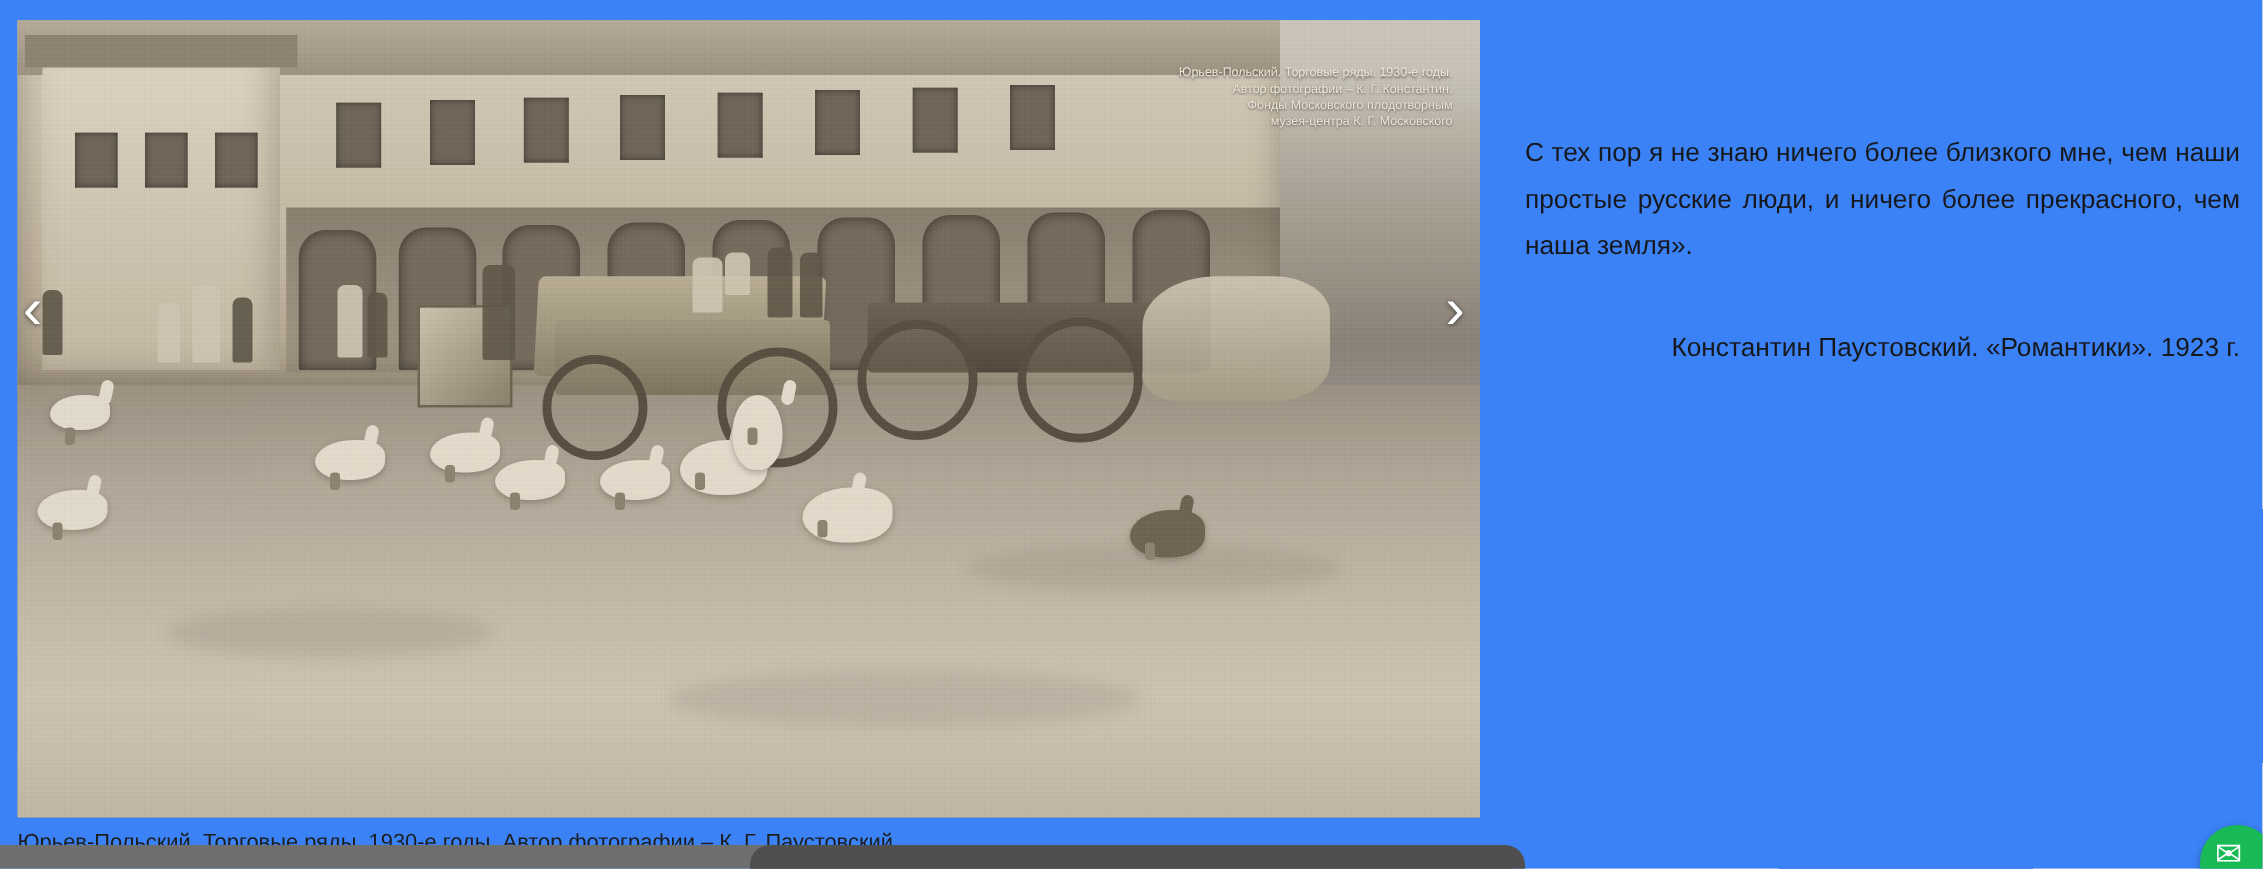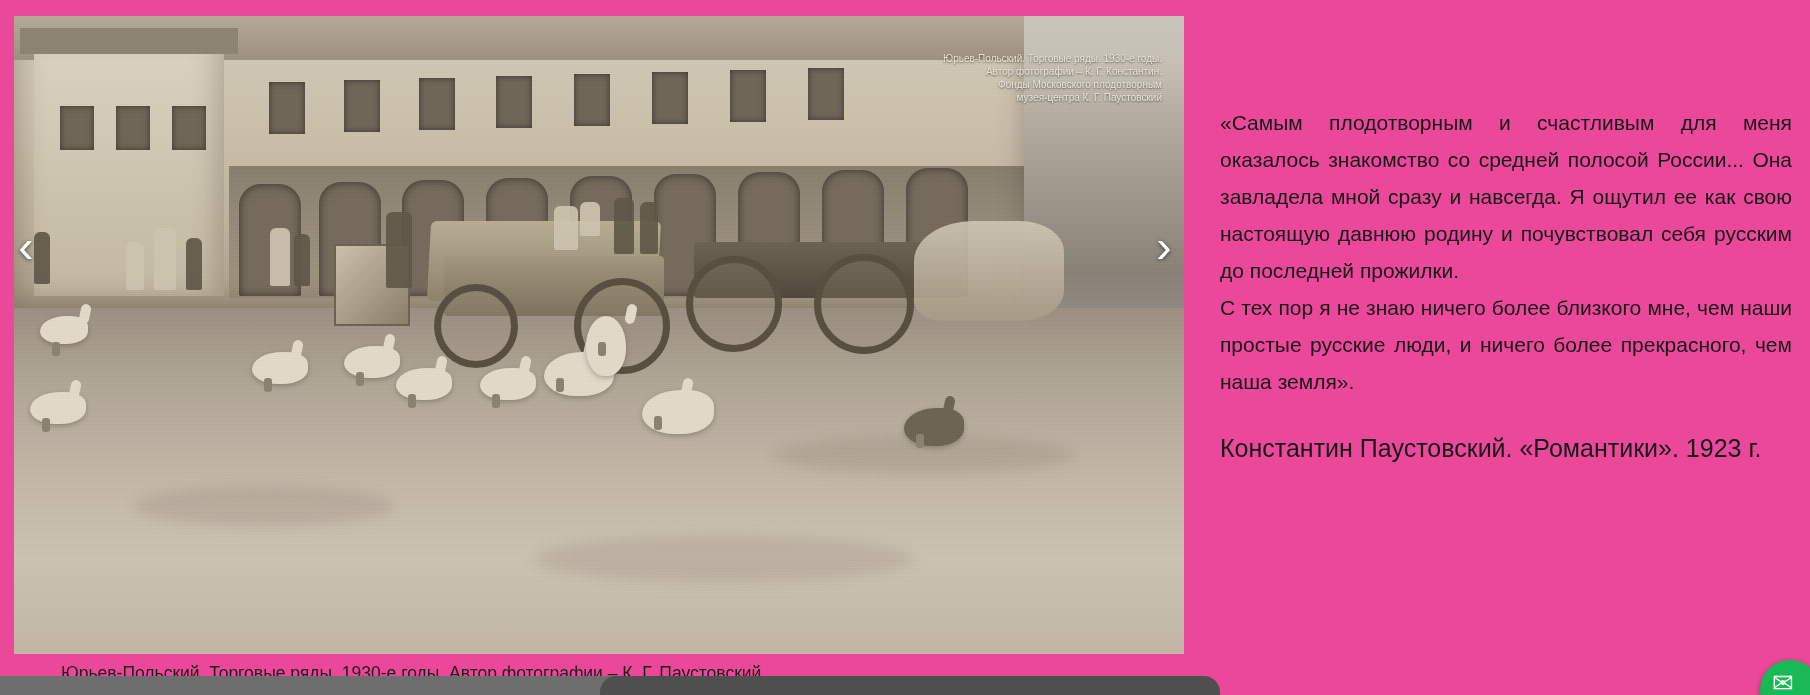--- a/index.html
+++ b/index.html
@@ -9,21 +9,21 @@
     width: 1810px;
     height: 695px;
     overflow: hidden;
     font-family: "Liberation Sans", sans-serif;
   }
 
   .page {
     position: relative;
     width: 1810px;
     height: 695px;
-    background: #ec4899;
+    background: #3b82f6;
   }
 
   
   .gallery {
     position: absolute;
     left: 0;
     top: 0;
     width: 1185px;
     height: 695px;
   }
@@ -230,21 +230,20 @@
   .photo-caption {
     position: absolute;
     left: 14px;
     top: 662px;
     width: 1020px;
     font-size: 17.5px;
     line-height: 22px;
     color: #1d1d1d;
     font-family: "Liberation Sans", sans-serif;
     white-space: nowrap;
-    margin-left: 47px;
   }
 
   
   .nav-arrow {
     position: absolute;
     top: 218px;
     width: 48px;
     height: 60px;
     color: #ffffff;
     font-size: 46px;
@@ -267,25 +266,25 @@
   }
   .quote-text {
     font-size: 21px;
     line-height: 37px;
     color: #16181c;
     text-align: justify;
     text-align-last: left;
     font-family: "Liberation Sans", sans-serif;
   }
   .quote-author {
-    margin-top: 34px;
-    font-size: 25px;
+    margin-top: 50px;
+    font-size: 21px;
     line-height: 28px;
     color: #16181c;
-    text-align: left;
+    text-align: right;
     font-family: "Liberation Sans", sans-serif;
   }
 
   
   .bottom-bar {
     position: absolute;
     left: 600px;
     top: 676px;
     width: 620px;
     height: 30px;
@@ -393,35 +392,34 @@
       <div class="goose" style="left:530px;top:336px;width:70px;height:44px;"></div>
       <div class="goose" style="left:572px;top:300px;width:40px;height:60px;border-radius:50% 50% 45% 45%;"></div>
       <div class="goose" style="left:628px;top:374px;width:72px;height:44px;"></div>
       <div class="goose dark" style="left:890px;top:392px;width:60px;height:38px;"></div>
 
       <div class="photo-caption-overlay">
         <div class="grp">
           <div>Юрьев-Польский. Торговые ряды. 1930-е годы.</div>
           <div>Автор фотографии – К. Г. Константин.</div>
           <div>Фонды Московского плодотворным</div>
-          <div>музея-центра К. Г. Паустовский</div>
+          <div>музея-центра К. Г. Московского</div>
         </div>
       </div>
 
       <div class="photo-grain"></div>
     </div>
 
     <div class="nav-arrow prev">‹</div>
     <div class="nav-arrow next">›</div>
 
     <div class="photo-caption">Юрьев-Польский. Торговые ряды. 1930-е годы. Автор фотографии – К. Г. Паустовский</div>
   </div>
 
   <div class="quote-panel">
-    <div class="quote-text">«Самым плодотворным и счастливым для меня оказалось знакомство со средней полосой России... Она завладела мной сразу и навсегда. Я ощутил ее как свою настоящую давнюю родину и почувствовал себя русским до последней прожилки.</div>
     <div class="quote-text">С тех пор я не знаю ничего более близкого мне, чем наши простые русские люди, и ничего более прекрасного, чем наша земля».</div>
     <div class="quote-author">Константин Паустовский. «Романтики». 1923 г.</div>
   </div>
 
   <div class="bottom-strip"></div>
   <div class="bottom-bar"></div>
 
   <div class="fab">
     <span class="glyph">✉</span>
   </div>

